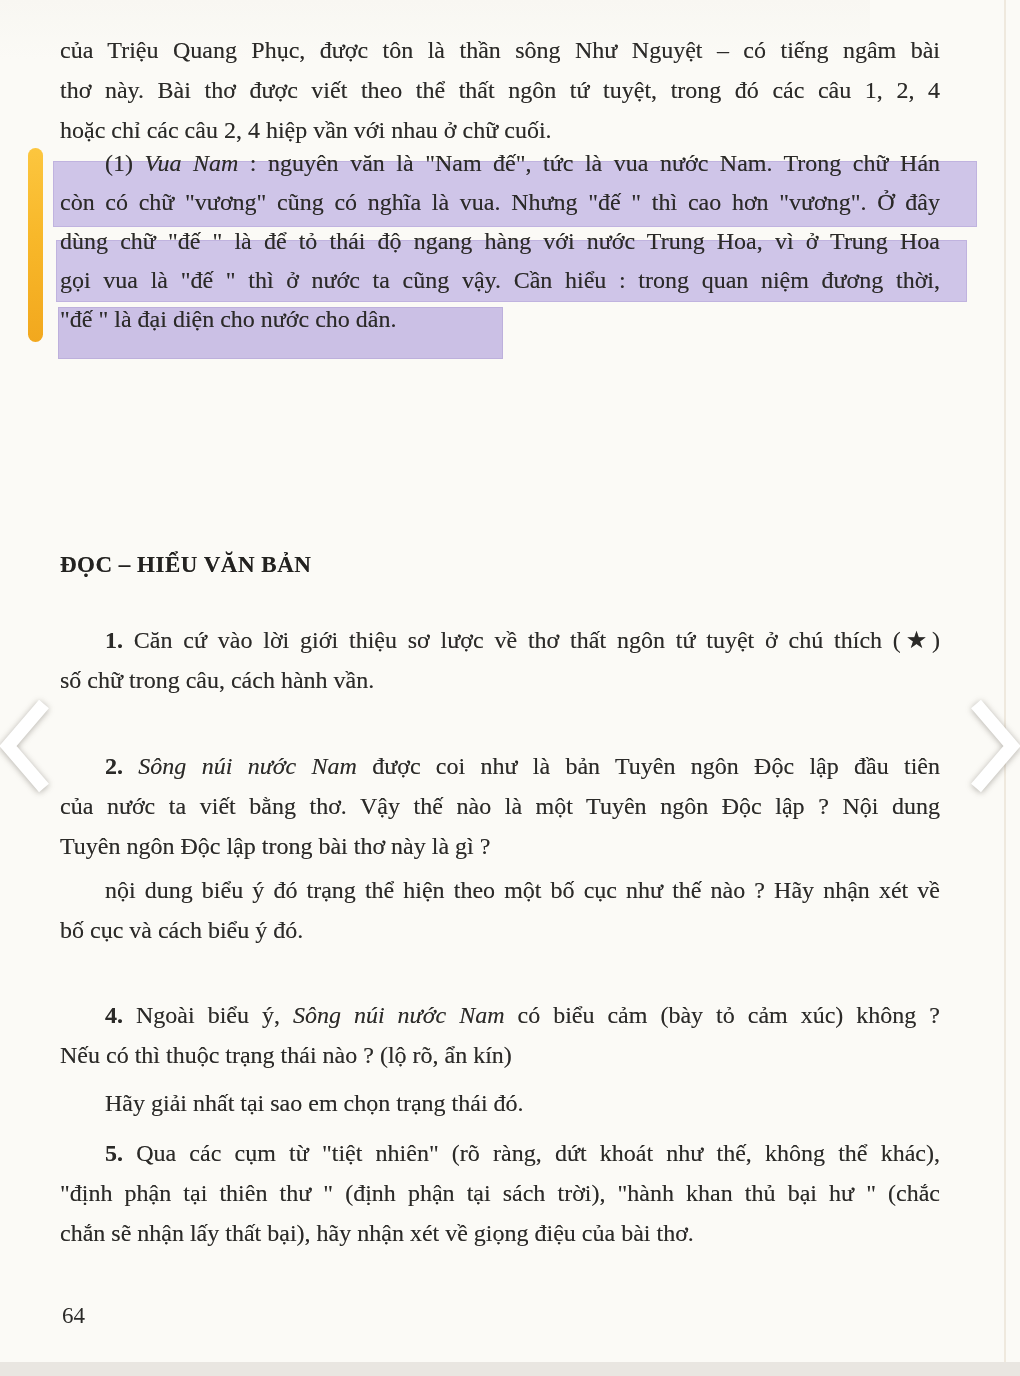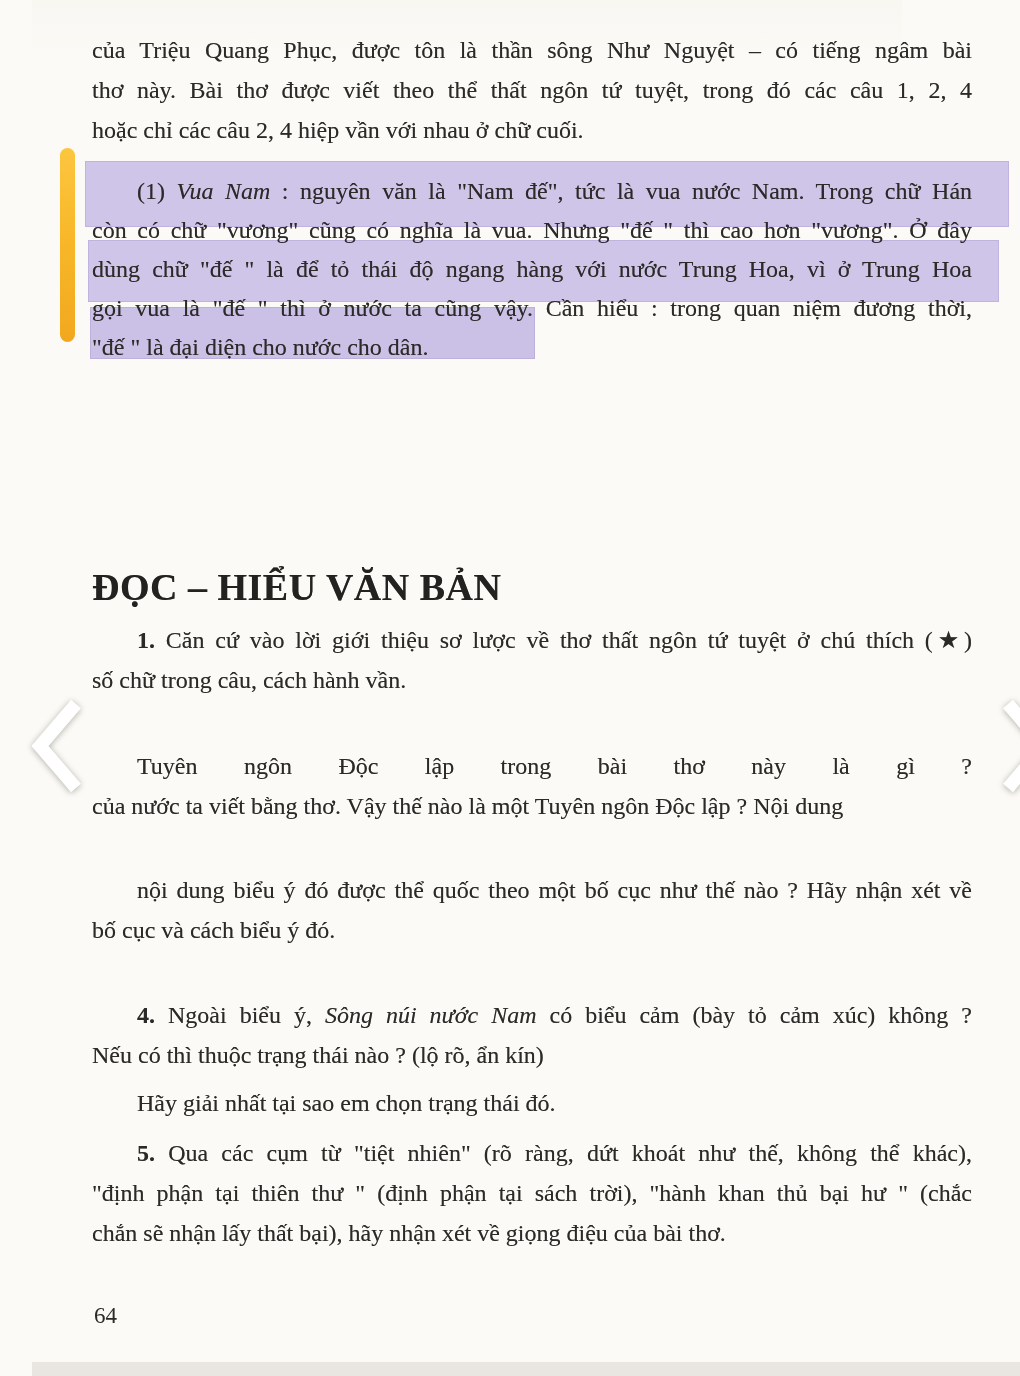--- a/index.html
+++ b/index.html
@@ -3,34 +3,34 @@
 <meta charset="utf-8">
 <style>
   html,body{margin:0;padding:0;}
   body{
     width:1020px;height:1376px;
     background:#fbfaf6;
     font-family:"Liberation Serif","DejaVu Serif",serif;
     color:#2b2a28;
     overflow:hidden;
   }
-  .page{position:relative;width:870px;height:1376px;background:linear-gradient(#f8f7f2,#fbfaf6 60px);margin-left:32px;}
+  .page{position:relative;width:870px;height:1376px;background:linear-gradient(#f8f7f2,#fbfaf6 60px);}
 
   
   .tblock{position:absolute;left:60px;width:880px;font-size:24px;line-height:40px;
           text-shadow:0 0 .4px rgba(40,38,36,.45);}
   .tline{text-align:justify;text-align-last:justify;white-space:normal;}
   .tblock .tline:last-child{text-align-last:left;}
   .tblock.single .tline{text-align-last:left;}
   .indent-first .tline:first-child{padding-left:45px;}
 
   .b-intro{top:30px;}
-  .b-note1{top:172px;line-height:39px;z-index:2;}
+  .b-note1{top:144px;line-height:39px;z-index:2;}
   .b-note2{top:362px;}
-  .b-heading{position:absolute;left:60px;top:533px;font-size:38px;font-weight:bold;
+  .b-heading{position:absolute;left:60px;top:533px;font-size:23px;font-weight:bold;
              letter-spacing:.5px;color:#232220;text-shadow:0 0 .5px rgba(0,0,0,.5);}
   .b-q1{top:620px;}
   .b-q2{top:746px;}
   .b-q3{top:870px;}
   .b-q4{top:995px;}
   .b-q4f{top:1083px;}
   .b-q5{top:1133px;}
 
   
   .hl{position:absolute;background:#cfc5e8;z-index:1;box-shadow:inset 0 0 0 1px rgba(139,120,189,.22);}
@@ -79,26 +79,27 @@
 
 
   <h2 class="b-heading">ĐỌC – HIỂU VĂN BẢN</h2>
 
   <div class="tblock b-q1 indent-first">
       <div class="tline"><b>1.</b> Căn cứ vào lời giới thiệu sơ lược về thơ thất ngôn tứ tuyệt ở chú thích (★)</div>
       <div class="tline">số chữ trong câu, cách hành vần.</div>
     </div>
 
   <div class="tblock b-q2 indent-first">
+      <div class="tline"><b>2.</b> <i>Sông núi nước Nam</i> được coi như là bản Tuyên ngôn Độc lập đầu tiên</div>
+      <div class="tline">của nước ta viết bằng thơ. Vậy thế nào là một Tuyên ngôn Độc lập ? Nội dung</div>
       <div class="tline">Tuyên ngôn Độc lập trong bài thơ này là gì ?</div>
-      <div class="tline">của nước ta viết bằng thơ. Vậy thế nào là một Tuyên ngôn Độc lập ? Nội dung</div>
     </div>
 
   <div class="tblock b-q3 indent-first">
-      <div class="tline">nội dung biểu ý đó được thể quốc theo một bố cục như thế nào ? Hãy nhận xét về</div>
+      <div class="tline">nội dung biểu ý đó trạng thể hiện theo một bố cục như thế nào ? Hãy nhận xét về</div>
       <div class="tline">bố cục và cách biểu ý đó.</div>
     </div>
 
   <div class="tblock b-q4 indent-first">
       <div class="tline"><b>4.</b> Ngoài biểu ý, <i>Sông núi nước Nam</i> có biểu cảm (bày tỏ cảm xúc) không ?</div>
       <div class="tline">Nếu có thì thuộc trạng thái nào ? (lộ rõ, ẩn kín)</div>
     </div>
 
   <div class="tblock b-q4f indent-first single">
       <div class="tline">Hãy giải nhất tại sao em chọn trạng thái đó.</div>

